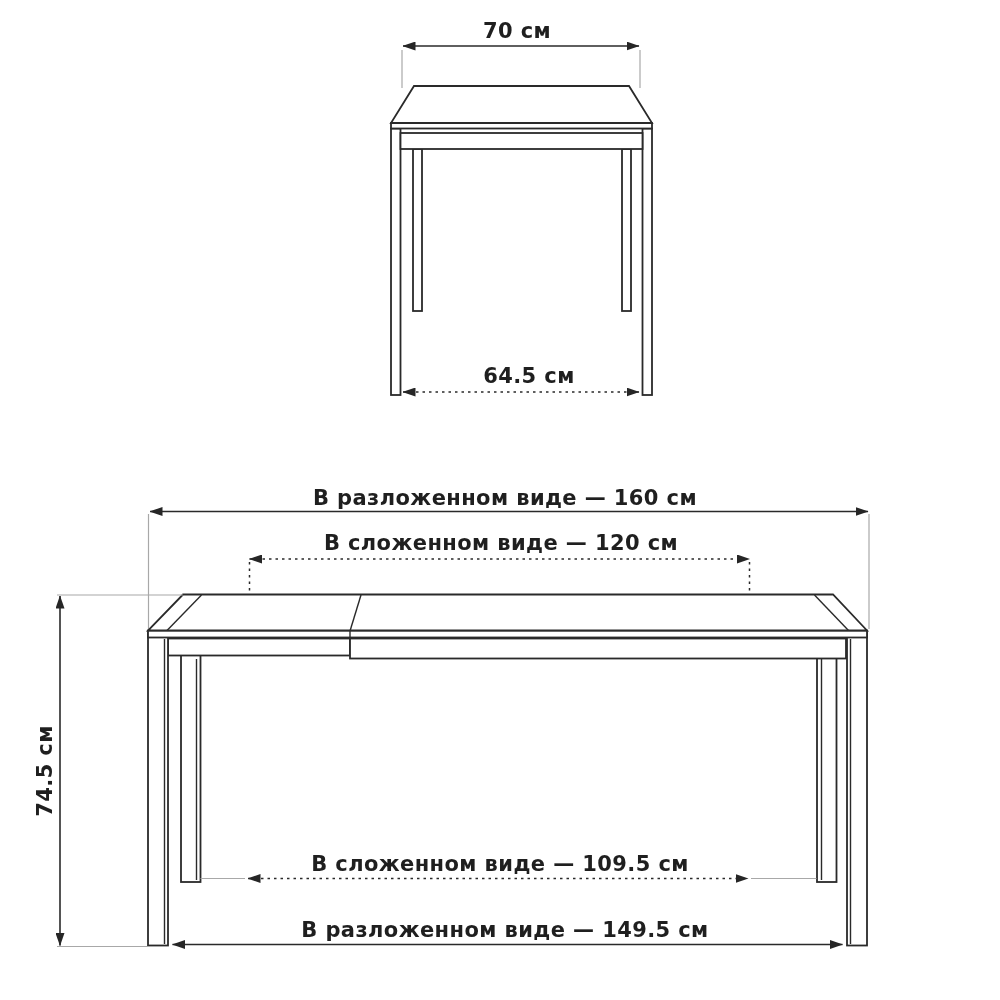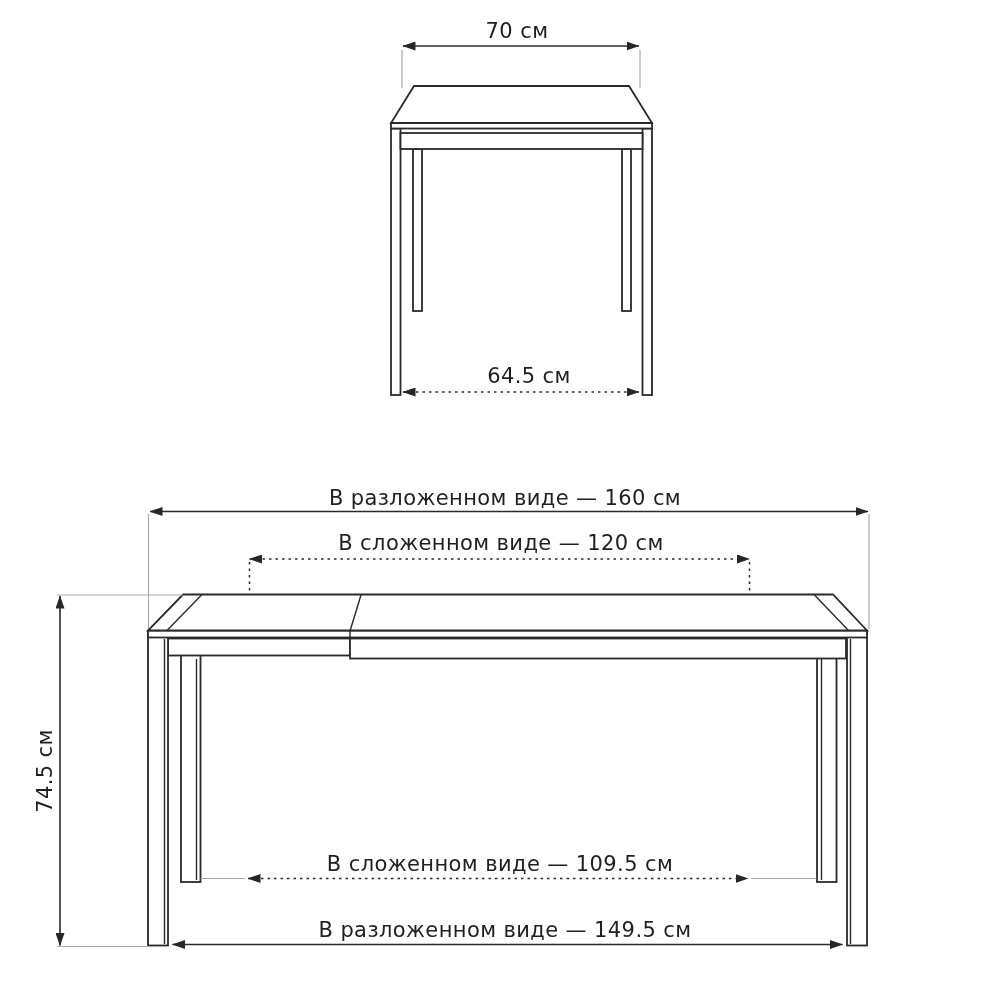--- a/index.html
+++ b/index.html
@@ -1,19 +1,19 @@
 <!DOCTYPE html>
 <html style="--line: #2a2a2a; --text: #1f1f1f; --extension: #a8a8a8; --background: #ffffff;"><head>
 <meta charset="utf-8">
 <style>
   :root{
     --line:#2a2a2a; --text:#1f1f1f; --extension:#a8a8a8; --background:#ffffff;
   }
   html,body{margin:0;padding:0;background:var(--background);}
-  .stage{position:relative;width:1000px;height:1000px;background:var(--background);overflow:hidden;}
+  .stage{position:relative;width:1000px;height:1000px;background:var(--background);overflow:hidden;font-weight:bold;}
   svg{display:block;}
   .o  {fill:#ffffff;stroke:var(--line);stroke-width:1.8;stroke-linejoin:miter;}
   .i  {fill:none;stroke:var(--line);stroke-width:1.4;}
   .dim{fill:none;stroke:var(--line);stroke-width:1.6;}
   .dotted{stroke-dasharray:2.5 4;stroke-width:1.5;}
   .ext{fill:none;stroke:var(--extension);stroke-width:1.2;}
   text{
     font-family:"DejaVu Sans","Liberation Sans",sans-serif;
     font-size:21px;
     fill:var(--text);

